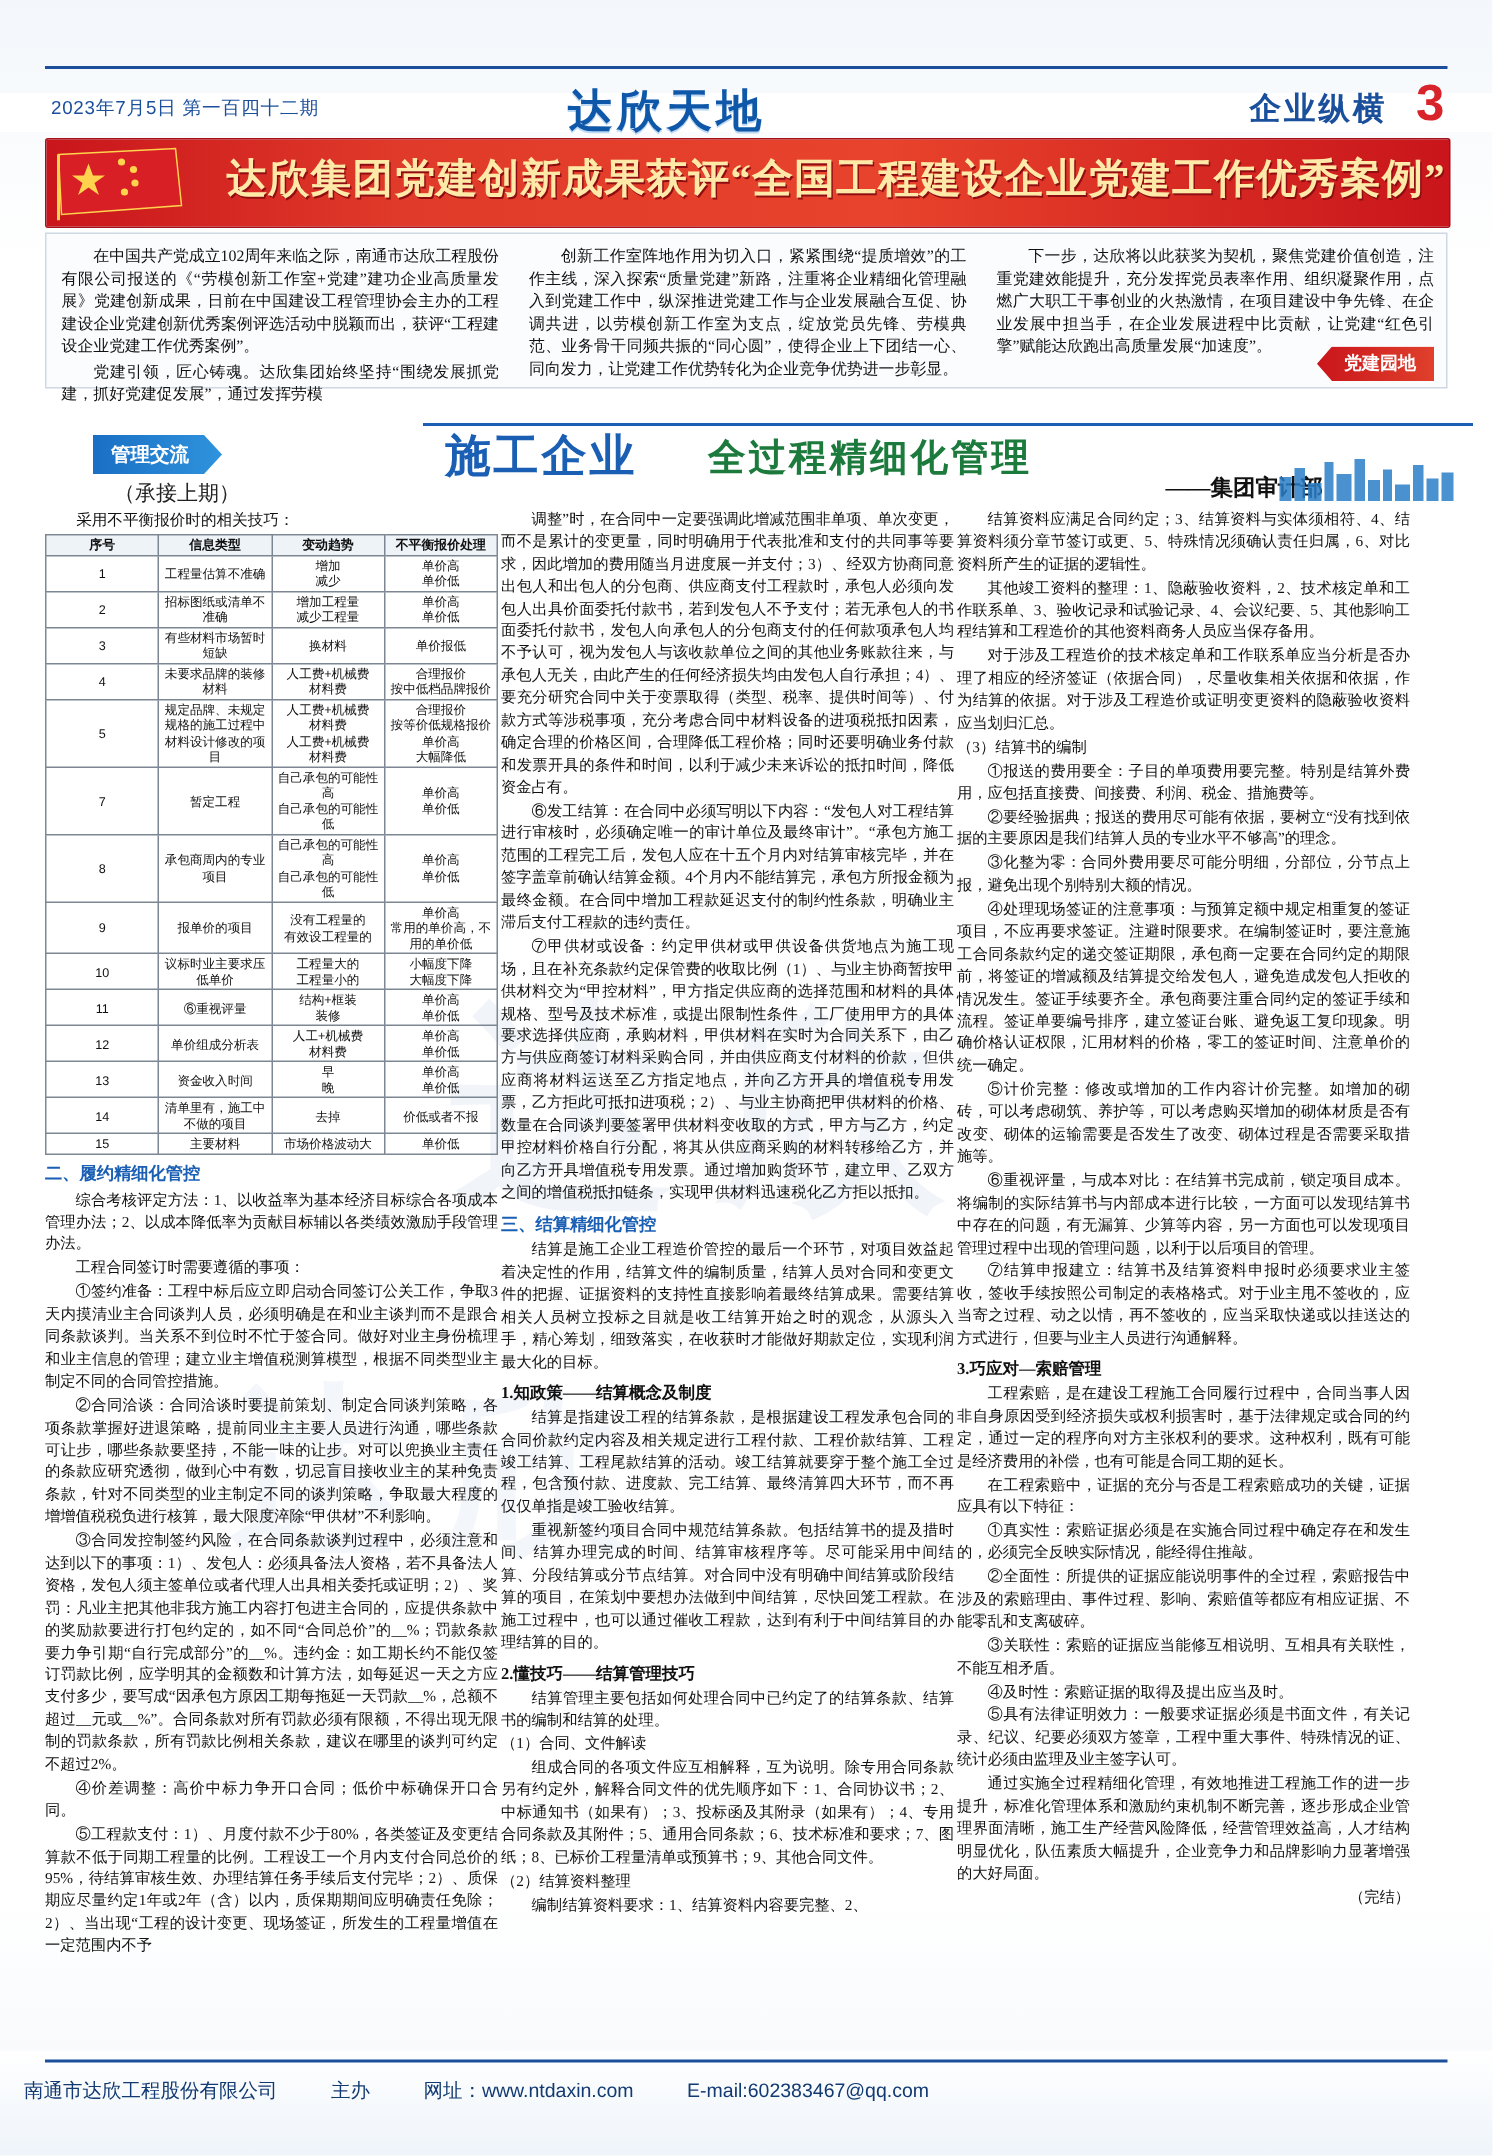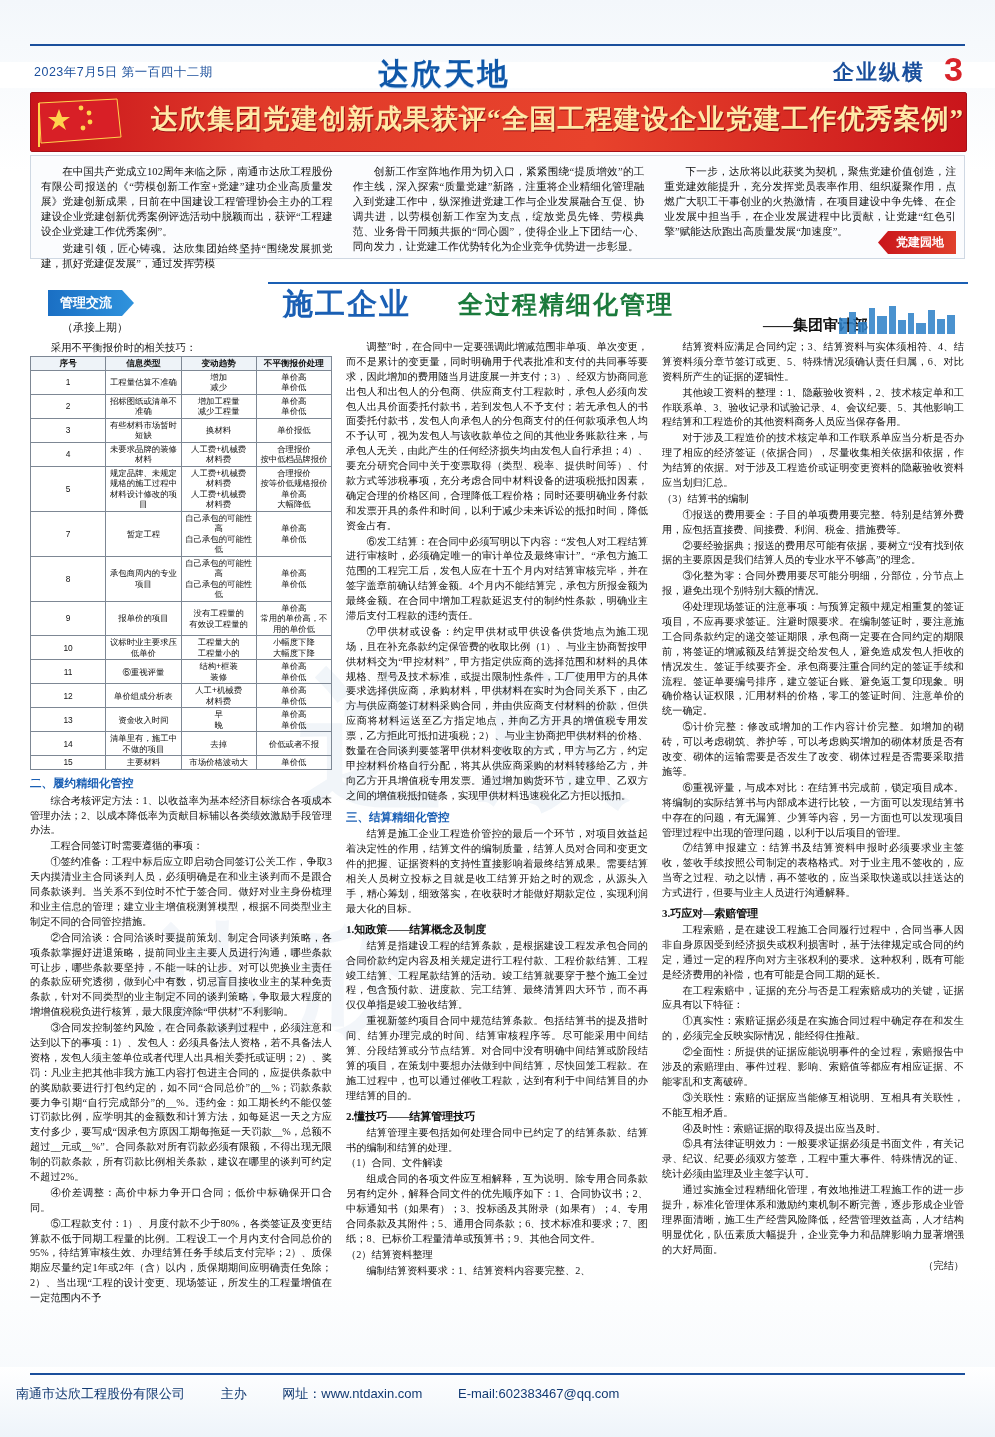--- a/index.html
+++ b/index.html
@@ -88,32 +88,32 @@
   .tag-party{
     position:absolute;right:8px;bottom:4px;
     background:linear-gradient(90deg,#c9151b,#e0402c);
     color:#fff;font-size:12px;font-weight:bold;
     padding:3px 12px 3px 18px;
     font-family:"Liberation Sans",sans-serif;
     clip-path:polygon(10px 0,100% 0,100% 100%,10px 100%,0 50%);
   }
   
   .sechead{
-    position:absolute;left:28px;top:286px;width:935px;height:52px;
+    position:absolute;left:42px;top:286px;width:935px;height:52px;
   }
   .tag-manage{
     position:absolute;left:20px;top:4px;
     background:linear-gradient(90deg,#1a6fc4,#2f93dd);
     color:#fff;font-size:13px;font-weight:bold;
     padding:4px 22px 4px 12px;
     font-family:"Liberation Sans",sans-serif;
     clip-path:polygon(0 0,calc(100% - 12px) 0,100% 50%,calc(100% - 12px) 100%,0 100%);
   }
   .sub-continue{
-    position:absolute;left:34px;top:34px;font-size:11px;color:#222;
+    position:absolute;left:34px;top:34px;font-size:14px;color:#222;
   }
   .head-title1{
     position:absolute;left:255px;top:-2px;
     font-size:30px;font-weight:bold;color:#1a5fb4;letter-spacing:2px;
     font-family:"Liberation Serif",serif;
   }
   .head-title2{
     position:absolute;left:430px;top:2px;
     font-size:25px;font-weight:bold;color:#1b7a3c;letter-spacing:2px;
     font-family:"Liberation Serif",serif;
@@ -125,21 +125,21 @@
   }
   .head-rule{
     position:absolute;left:240px;top:-4px;width:700px;height:2px;background:#1a5fb4;
   }
   .skyline{
     position:absolute;right:6px;top:18px;width:120px;height:30px;
   }
   
   .cols{
     position:absolute;left:30px;top:340px;width:935px;height:1000px;
-    display:flex;gap:14px;
+    display:flex;gap:2px;
   }
   .col{
     width:302px;font-size:10.2px;line-height:1.46;text-align:justify;color:#111;
   }
   .col p{margin:0 0 1px 0;text-indent:2em;}
   .col .noind{text-indent:0;}
   .col h4{
     margin:5px 0 2px 0;font-size:11.5px;font-weight:bold;color:#1a5fb4;text-indent:0;
   }
   .col h5{

